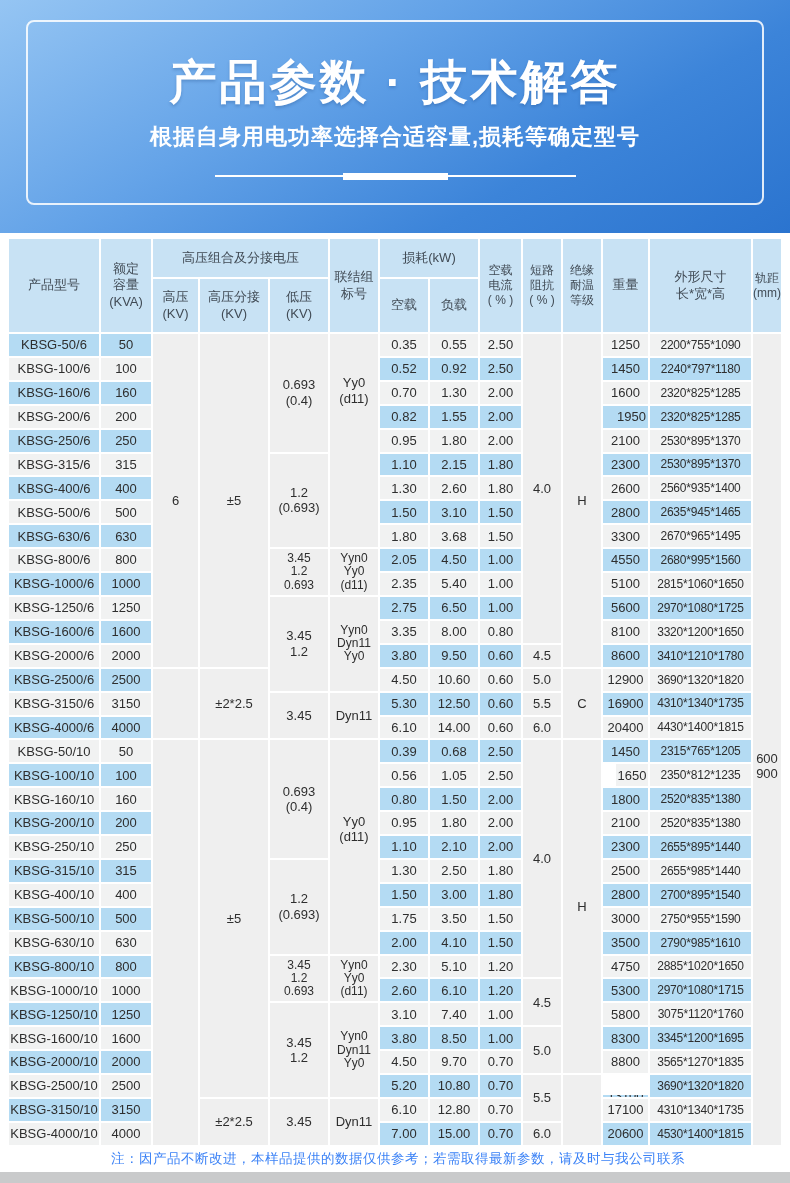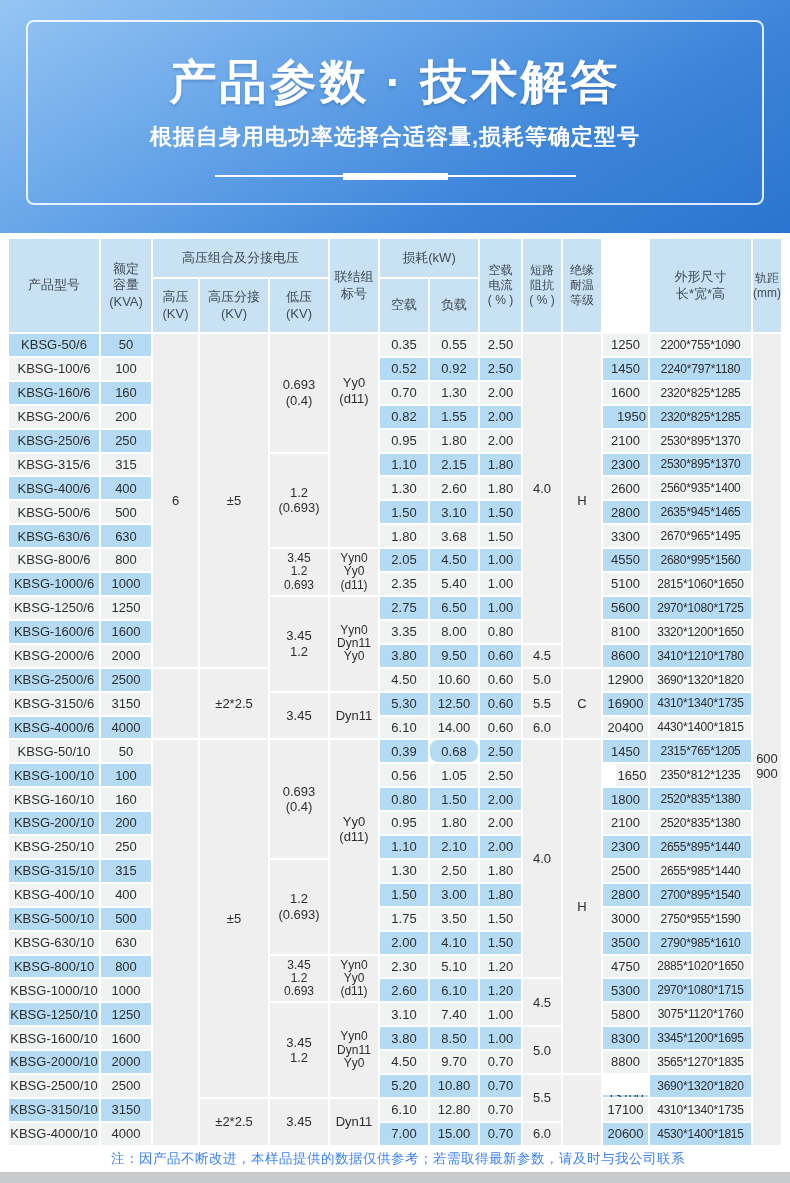--- a/index.html
+++ b/index.html
@@ -121,20 +121,21 @@
   <div class="cell hd h-onload">负载</div>
   <div class="cell hd h-current fs12">空载
 电流
 ( % )</div>
   <div class="cell hd h-imped fs12">短路
 阻抗
 ( % )</div>
   <div class="cell hd h-insul fs12">绝缘
 耐温
 等级</div>
+  <div class="cell hd h-weight">重量</div>
   <div class="cell hd h-dims">外形尺寸
 长*宽*高</div>
   <div class="cell hd h-rail">轨距
 (mm)</div>
 
 <div class="cell blue" style="grid-area: 3 / 1 / 4;">KBSG-50/6</div>
     <div class="cell blue" style="grid-area: 3 / 2 / 4;">50</div>
     <div class="cell light" style="grid-area: 3 / 7 / 4;">0.35</div>
     <div class="cell light" style="grid-area: 3 / 8 / 4;">0.55</div>
     <div class="cell light" style="grid-area: 3 / 9 / 4;">2.50</div>
@@ -248,21 +249,21 @@
     <div class="cell blue" style="grid-area: 19 / 1 / 20;">KBSG-4000/6</div>
     <div class="cell blue" style="grid-area: 19 / 2 / 20;">4000</div>
     <div class="cell light" style="grid-area: 19 / 7 / 20;">6.10</div>
     <div class="cell light" style="grid-area: 19 / 8 / 20;">14.00</div>
     <div class="cell light" style="grid-area: 19 / 9 / 20;">0.60</div>
     <div class="cell light" style="grid-area: 19 / 12 / 20;">20400</div>
     <div class="cell dims light" style="grid-area: 19 / 13 / 20;">4430*1400*1815</div>
     <div class="cell light" style="grid-area: 20 / 1 / 21;">KBSG-50/10</div>
     <div class="cell light" style="grid-area: 20 / 2 / 21;">50</div>
     <div class="cell blue" style="grid-area: 20 / 7 / 21;">0.39</div>
-    <div class="cell blue" style="grid-area: 20 / 8 / 21; border-radius: 9px;">0.68</div>
+    <div class="cell blue" style="grid-area: 20 / 8 / 21;">0.68</div>
     <div class="cell blue" style="grid-area: 20 / 9 / 21;">2.50</div>
     <div class="cell blue" style="grid-area: 20 / 12 / 21;">1450</div>
     <div class="cell dims blue" style="grid-area: 20 / 13 / 21;">2315*765*1205</div>
     <div class="cell blue" style="grid-area: 21 / 1 / 22;">KBSG-100/10</div>
     <div class="cell blue" style="grid-area: 21 / 2 / 22;">100</div>
     <div class="cell light" style="grid-area: 21 / 7 / 22;">0.56</div>
     <div class="cell light" style="grid-area: 21 / 8 / 22;">1.05</div>
     <div class="cell light" style="grid-area: 21 / 9 / 22;">2.50</div>
     <div class="cell light" style="grid-area: 21 / 12 / 22; margin-left: 13px;">1650</div>
     <div class="cell dims light" style="grid-area: 21 / 13 / 22;">2350*812*1235</div>

